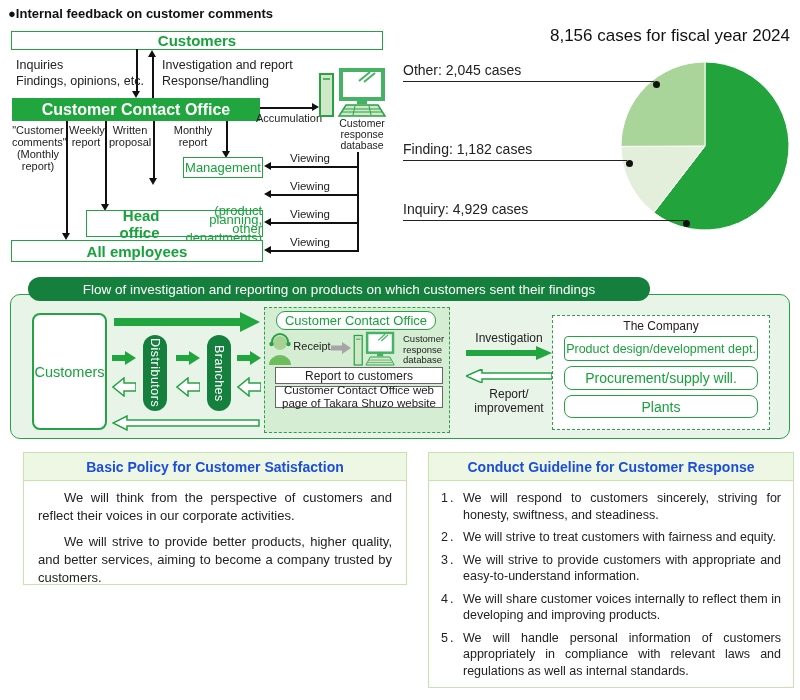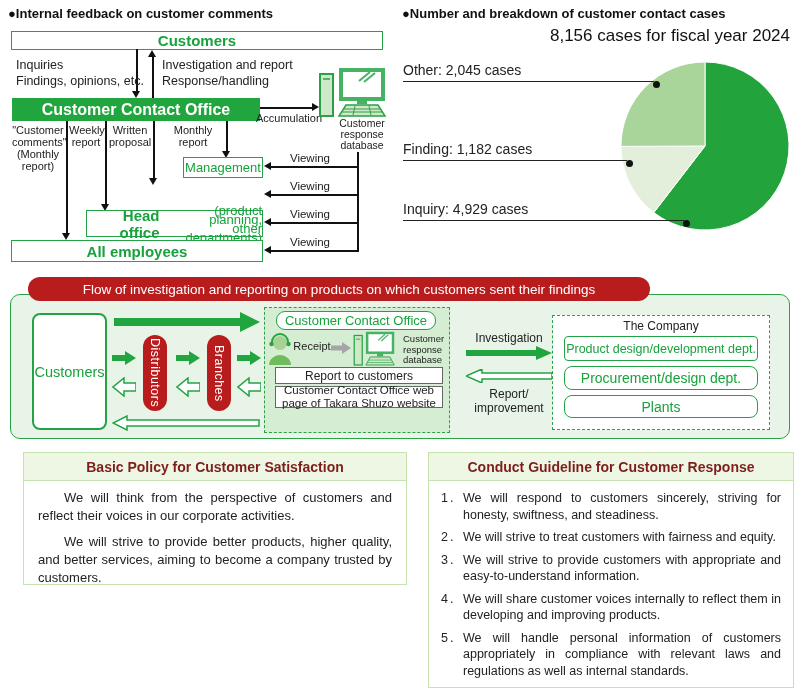--- a/index.html
+++ b/index.html
@@ -15,28 +15,28 @@
   .vline{position:absolute;width:1.5px;background:#111;}
   .ah{position:absolute;width:0;height:0;}
   .ah-down{border-left:4.5px solid transparent;border-right:4.5px solid transparent;border-top:7px solid #111;}
   .ah-up{border-left:4.5px solid transparent;border-right:4.5px solid transparent;border-bottom:7px solid #111;}
   .ah-left{border-top:4.5px solid transparent;border-bottom:4.5px solid transparent;border-right:7px solid #111;}
   .ah-right{border-top:4.5px solid transparent;border-bottom:4.5px solid transparent;border-left:7px solid #111;}
   .small-label{font-size:11px;line-height:12px;color:#222;text-align:center;}
   .greenbar{background:#21a53e;color:#fff;font-weight:bold;}
   .callout{font-size:14px;color:#222;border-bottom:1.2px solid #222;}
   .dot{position:absolute;width:7px;height:7px;border-radius:50%;background:#111;}
-  .pill{background:#b91c1c;color:#fff;border-radius:12px;display:flex;align-items:center;justify-content:center;}
+  .pill{background:#15803d;color:#fff;border-radius:12px;display:flex;align-items:center;justify-content:center;}
   .vtext{writing-mode:vertical-rl;font-size:12.5px;letter-spacing:0.5px;}
   .dashedbox{border:1.6px dashed #2aa147;box-sizing:border-box;}
   .graybox{border:1px solid #666;background:#fff;box-sizing:border-box;color:#222;}
   .panel{border:1.5px solid #c7e3ad;box-sizing:border-box;background:#fff;}
   .panel-header{background:#edf7e3;border-bottom:1.5px solid #c7e3ad;
     display:flex;align-items:center;justify-content:center;
-    font-size:14px;font-weight:bold;color:#7f1d1d;box-sizing:border-box;}
+    font-size:14px;font-weight:bold;color:#1d4ed8;box-sizing:border-box;}
   .body-text{font-size:13px;line-height:18px;color:#222;text-align:justify;}
   .li-row{display:flex;margin-bottom:6px;}
   .li-num{width:22px;flex:none;letter-spacing:2px;}
   .li-text{flex:1;text-align:justify;}
 </style>
 </head>
 <body>
 
 <div id="page">
 
@@ -112,21 +112,20 @@
   <div class="ah ah-left" style="left:264px;top:190px;"></div>
   <div class="hline" style="left:270px;top:222px;width:88px;"></div>
   <div class="ah ah-left" style="left:264px;top:218px;"></div>
   <div class="hline" style="left:270px;top:250px;width:88px;"></div>
   <div class="ah ah-left" style="left:264px;top:246px;"></div>
   <div class="abs small-label" style="left:287px;top:152px;width:46px;font-size:11.5px;">Viewing</div>
   <div class="abs small-label" style="left:287px;top:180px;width:46px;font-size:11.5px;">Viewing</div>
   <div class="abs small-label" style="left:287px;top:208px;width:46px;font-size:11.5px;">Viewing</div>
   <div class="abs small-label" style="left:287px;top:236px;width:46px;font-size:11.5px;">Viewing</div>
 
-  <div class="abs sec-title" style="left:402px;top:6px;">●Number and breakdown of customer contact cases</div>
   <div class="abs" style="left:528px;top:26px;width:262px;text-align:right;font-size:17px;color:#111;">8,156 cases for fiscal year 2024</div>
 
   <svg class="abs" style="left:620px;top:61px;" width="170" height="170" viewBox="0 0 170 170">
     <path stroke="#ffffff" stroke-width="1" d="M 85 85 L 85.00 1.00 A 84 84 0 1 1 33.79 151.59 Z" fill="#23a33b"></path>
     <path stroke="#ffffff" stroke-width="1" d="M 85 85 L 33.79 151.59 A 84 84 0 0 1 1.00 85.39 Z" fill="#e4efdb"></path>
     <path stroke="#ffffff" stroke-width="1" d="M 85 85 L 1.00 85.39 A 84 84 0 0 1 85.00 1.00 Z" fill="#a9d49a"></path>
   </svg>
 
   <div class="abs callout" style="left:403px;top:62px;width:251px;padding-bottom:3px;">Other: 2,045 cases</div>
   <div class="dot" style="left:653px;top:81px;"></div>
@@ -209,21 +208,21 @@
     </svg>
   <svg class="abs" style="left:466px;top:369px;" width="86" height="14" viewBox="0 0 86 14">
       <polygon points="86,4 16,4 16,0 0,7 16,14 16,10 86,10" fill="#fff" stroke="#24a345" stroke-width="1.5"></polygon>
     </svg>
   <div class="abs pre" style="left:454px;top:387px;width:110px;text-align:center;font-size:12px;line-height:14px;color:#222;">Report/
 improvement</div>
 
   <div class="abs dashedbox" style="left:552px;top:315px;width:218px;height:115px;background:#fff;"></div>
   <div class="abs" style="left:552px;top:319px;width:218px;text-align:center;font-size:12px;color:#222;">The Company</div>
   <div class="abs center gtext" style="left:564px;top:336px;width:194px;height:25px;border:1.5px solid #24a345;border-radius:4px;box-sizing:border-box;font-size:12.5px;background:#fff;">Product design/development dept.</div>
-  <div class="abs center gtext" style="left:564px;top:366px;width:194px;height:24px;border:1.5px solid #24a345;border-radius:8px;box-sizing:border-box;font-size:14px;background:#fff;">Procurement/design dept.</div>
+  <div class="abs center gtext" style="left:564px;top:366px;width:194px;height:24px;border:1.5px solid #24a345;border-radius:8px;box-sizing:border-box;font-size:14px;background:#fff;">Procurement/supply will.</div>
   <div class="abs center gtext" style="left:564px;top:395px;width:194px;height:23px;border:1.5px solid #24a345;border-radius:8px;box-sizing:border-box;font-size:14px;background:#fff;">Plants</div>
 
   <div class="abs panel" style="left:23px;top:452px;width:384px;height:133px;">
     <div class="panel-header" style="height:28px;">Basic Policy for Customer Satisfaction</div>
     <div class="body-text" style="padding:8px 14px 0 14px;">
       <p style="margin:0 0 8px 0;text-indent:2em;">We will think from the perspective of customers and reflect their voices in our corporate activities.</p>
       <p style="margin:0;text-indent:2em;">We will strive to provide better products, higher quality, and better services, aiming to become a company trusted by customers.</p>
     </div>
   </div>
 

